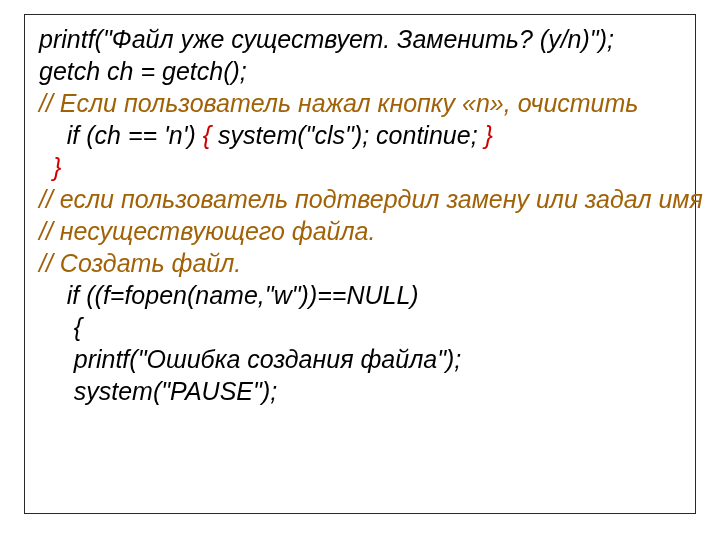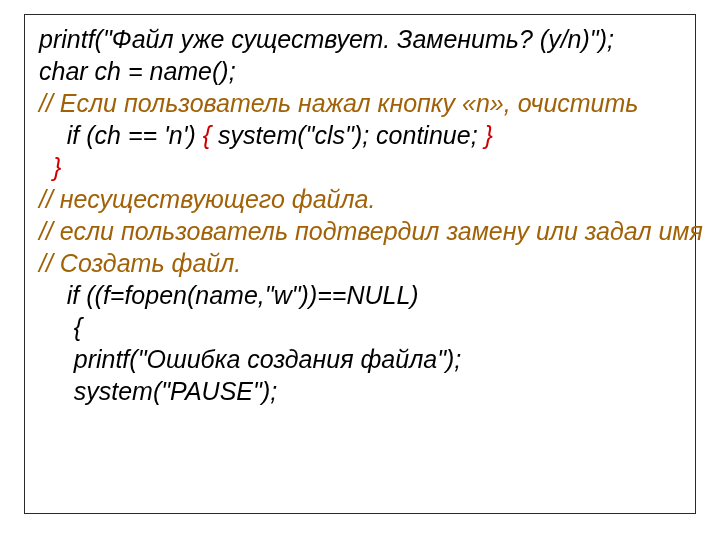--- a/index.html
+++ b/index.html
@@ -37,25 +37,25 @@
   .brace-open, .brace-close {
     color: #cc0000;
   }
 </style>
 </head>
 <body>
 
 <div class="slide">
   <div class="code-box">
     <div class="line">printf("Файл уже существует. Заменить? (y/n)");</div>
-    <div class="line">char ch = name();</div>
+    <div class="line">getch ch = getch();</div>
     <div class="line comment">// Если пользователь нажал кнопку «n», очистить</div>
     <div class="line"><span>    if (ch == 'n') </span><span class="brace-open">{</span><span> system("cls"); continue; </span><span class="brace-close">}</span></div>
     <div class="line"><span>  </span><span class="brace-close">}</span></div>
+    <div class="line comment">// если пользователь подтвердил замену или задал имя</div>
     <div class="line comment">// несуществующего файла.</div>
-    <div class="line comment">// если пользователь подтвердил замену или задал имя</div>
     <div class="line comment">// Создать файл.</div>
     <div class="line">    if ((f=fopen(name,"w"))==NULL)</div>
     <div class="line">     {</div>
     <div class="line">     printf("Ошибка создания файла");</div>
     <div class="line">     system("PAUSE");</div>
   </div>
 </div>
 
 </body></html>

